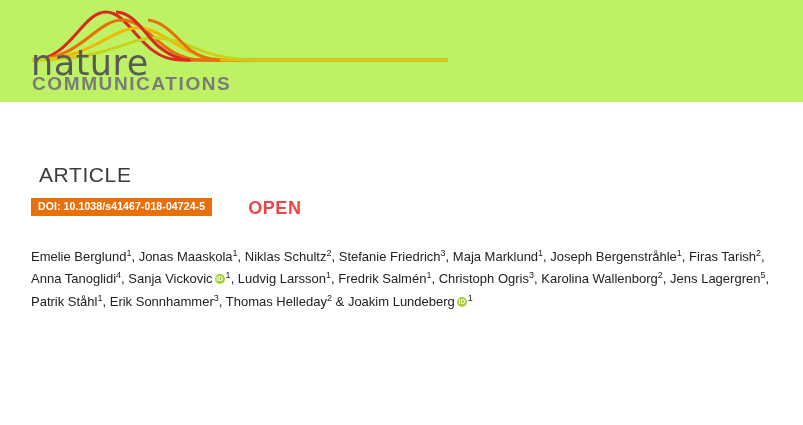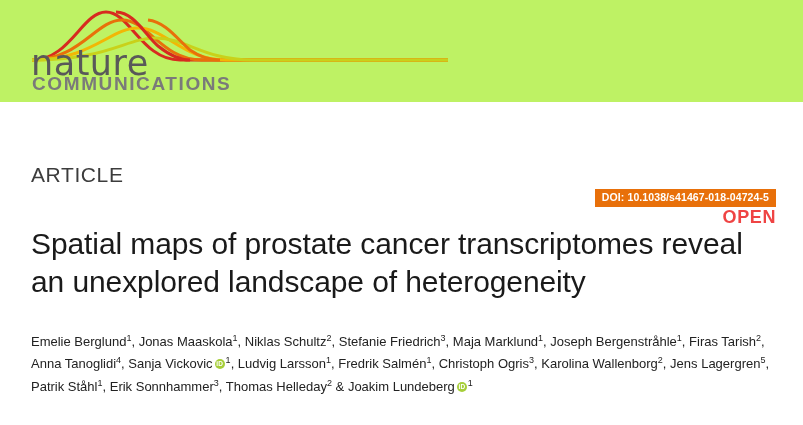--- a/index.html
+++ b/index.html
@@ -70,28 +70,28 @@
     width: 745px;
   }
 
   .kicker {
     margin-top: 61px;
     font-size: 21px;
     font-weight: 400;
     letter-spacing: 0.6px;
     color: #3c3c3c;
     font-family: "Liberation Sans", sans-serif;
+    margin-left: 8px;
   }
 
   .meta-row {
-    margin-top: 2px;
+    margin-top: 11px;
     display: flex;
-    align-items: flex-end;
+    align-items: flex-start;
     height: 19px;
-    flex-direction: column;
   }
   .doi-badge {
     background: #e8700a;
     color: #ffffff;
     font-size: 10.5px;
     font-weight: bold;
     padding: 3px 7px 4px 7px;
     letter-spacing: 0.1px;
     line-height: 1;
     display: inline-block;
@@ -174,21 +174,20 @@
 
 <div class="content">
 
   <div class="kicker">ARTICLE</div>
 
   <div class="meta-row">
     <span class="doi-badge">DOI: 10.1038/s41467-018-04724-5</span>
     <span class="open-label">OPEN</span>
   </div>
 
-  <h1 class="title">Spatial maps of prostate cancer transcriptomes reveal an unexplored landscape of heterogeneity</h1>
 
   <div class="authors">
     <span>Emelie Berglund</span><sup>1</sup><span>, Jonas Maaskola</span><sup>1</sup><span>, Niklas Schultz</span><sup>2</sup><span>, Stefanie Friedrich</span><sup>3</sup><span>, Maja Marklund</span><sup>1</sup><span>, Joseph Bergenstråhle</span><sup>1</sup><span>,</span>
     <span>Firas Tarish</span><sup>2</sup><span>, Anna Tanoglidi</span><sup>4</sup><span>, Sanja Vickovic</span><span class="orcid"></span><sup>1</sup><span>, Ludvig Larsson</span><sup>1</sup><span>, Fredrik Salmén</span><sup>1</sup><span>, Christoph Ogris</span><sup>3</sup><span>,</span>
     <span>Karolina Wallenborg</span><sup>2</sup><span>, Jens Lagergren</span><sup>5</sup><span>, Patrik Ståhl</span><sup>1</sup><span>, Erik Sonnhammer</span><sup>3</sup><span>, Thomas Helleday</span><sup>2</sup><span> &amp;</span>
     <span>Joakim Lundeberg</span><span class="orcid"></span><sup>1</sup>
   </div>
 
 </div>
 

